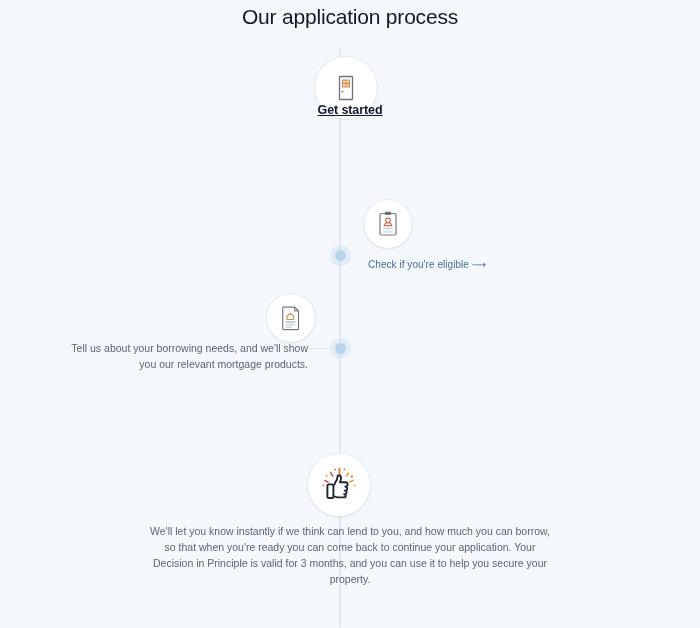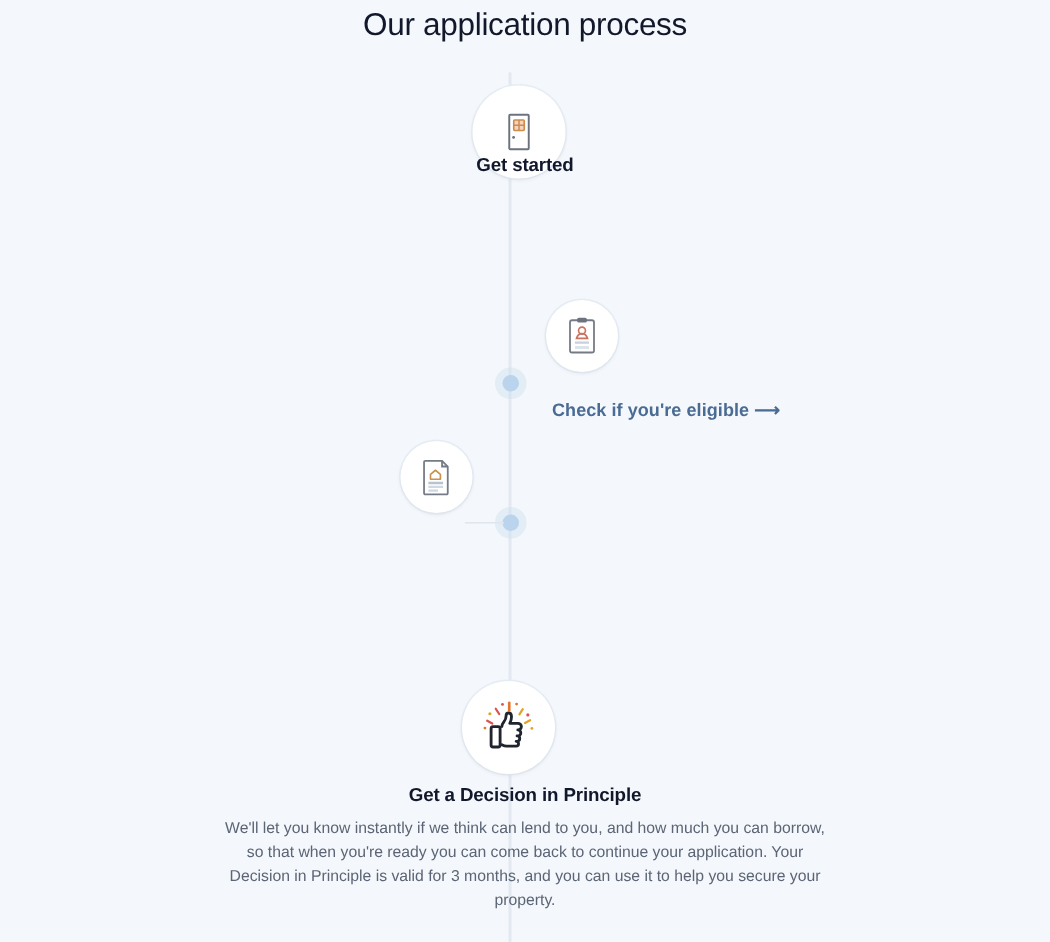--- a/index.html
+++ b/index.html
@@ -86,35 +86,35 @@
   
   .step {
     position: absolute;
   }
   .step-heading {
     font-size: 12.5px;
     font-weight: 700;
     color: #12182b;
     margin: 0 0 7px 0;
     letter-spacing: -0.1px;
+    text-decoration: underline;
   }
   .step-body {
     font-size: 10.5px;
     line-height: 16px;
     color: #5b6575;
     margin: 0;
   }
   .step-link {
     display: inline-block;
-    margin-top: 18px;
-    font-size: 12px;
+    margin-top: 11px;
+    font-size: 10px;
     color: #4a6b93;
     text-decoration: none;
     letter-spacing: 0.05px;
-    font-weight: bold;
   }
 
   .step-1 { left: 150px; top: 103px; width: 400px; text-align: center; }
   .step-2 { left: 368px; top: 248px; width: 244px; text-align: left; }
   .step-3 { left: 60px; top: 340px; width: 248px; text-align: right; }
   .step-4 { left: 150px; top: 523px; width: 400px; text-align: center; }
 
   svg { display: block; }
 </style>
 </head>
@@ -191,18 +191,18 @@
 
 <div class="step step-1">
   <h2 class="step-heading">Get started</h2>
 </div>
 
 <div class="step step-2">
   <a class="step-link" href="#">Check if you're eligible ⟶</a>
 </div>
 
 <div class="step step-3">
+  <p class="step-body">Tell us about your borrowing needs, and we'll show you our relevant mortgage products.</p>
 </div>
 
 <div class="step step-4">
-  <h2 class="step-heading">Get a Decision in Principle</h2>
   <p class="step-body">We'll let you know instantly if we think can lend to you, and how much you can borrow, so that when you're ready you can come back to continue your application. Your Decision in Principle is valid for 3 months, and you can use it to help you secure your property.</p>
 </div>
 
 </body></html>

